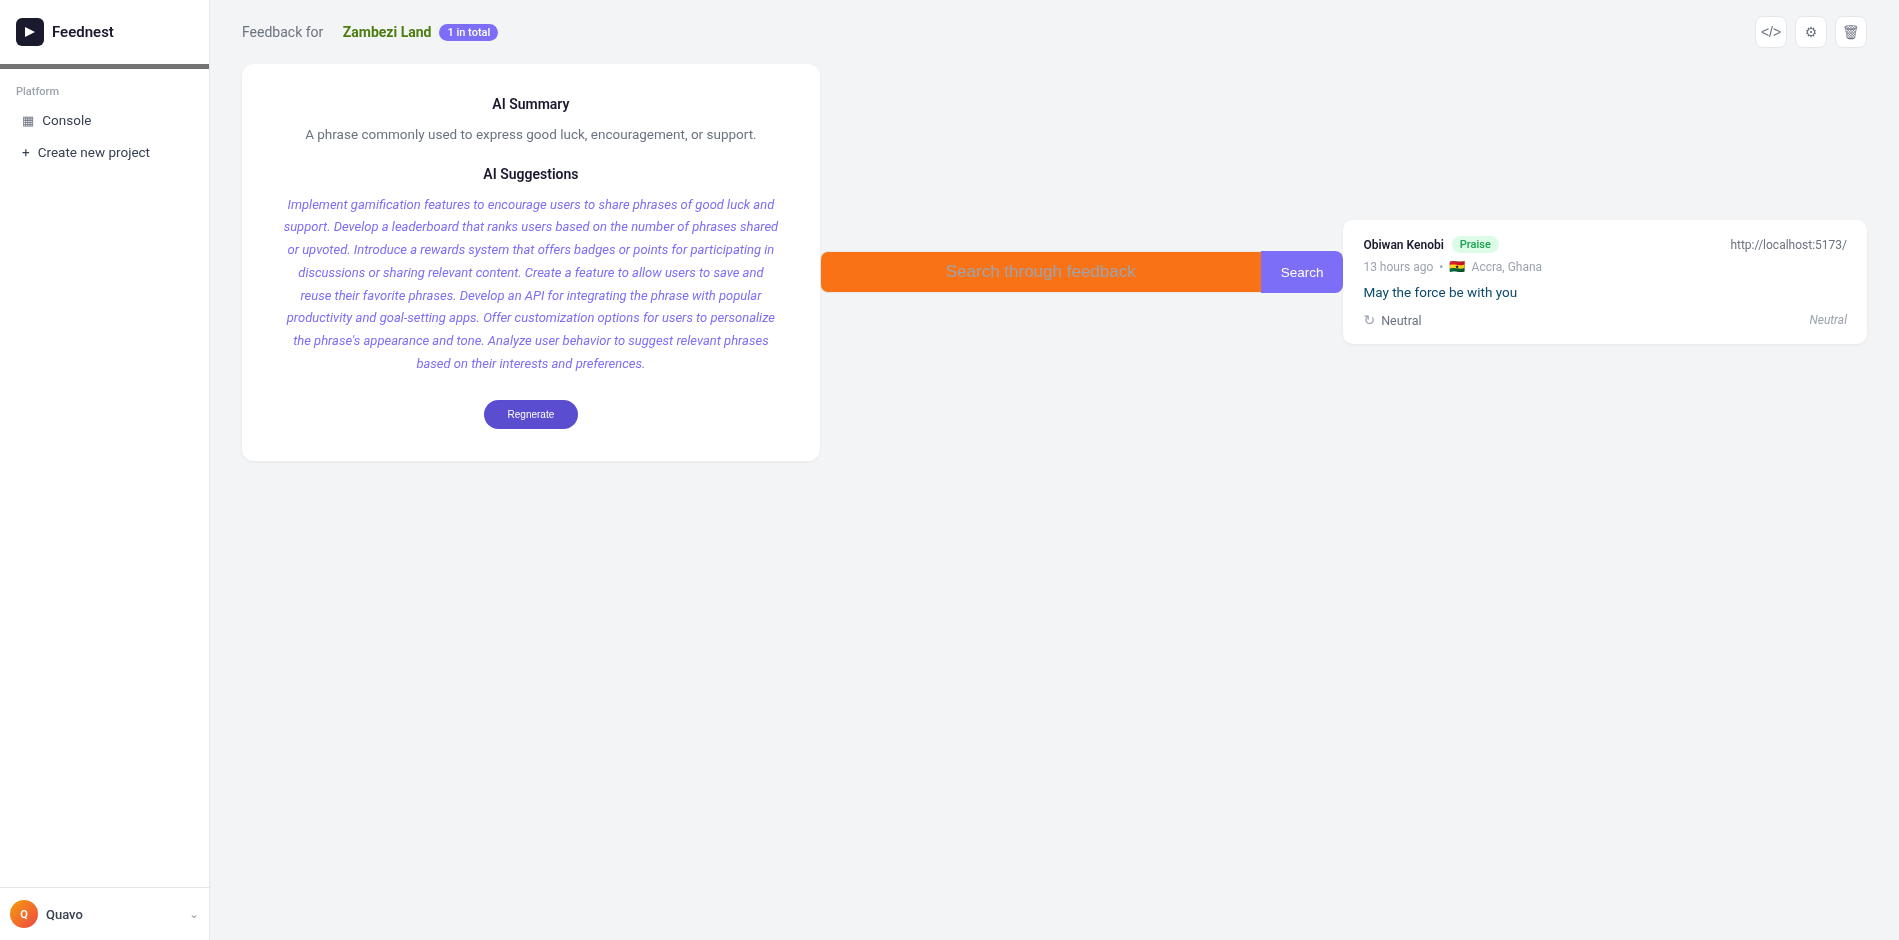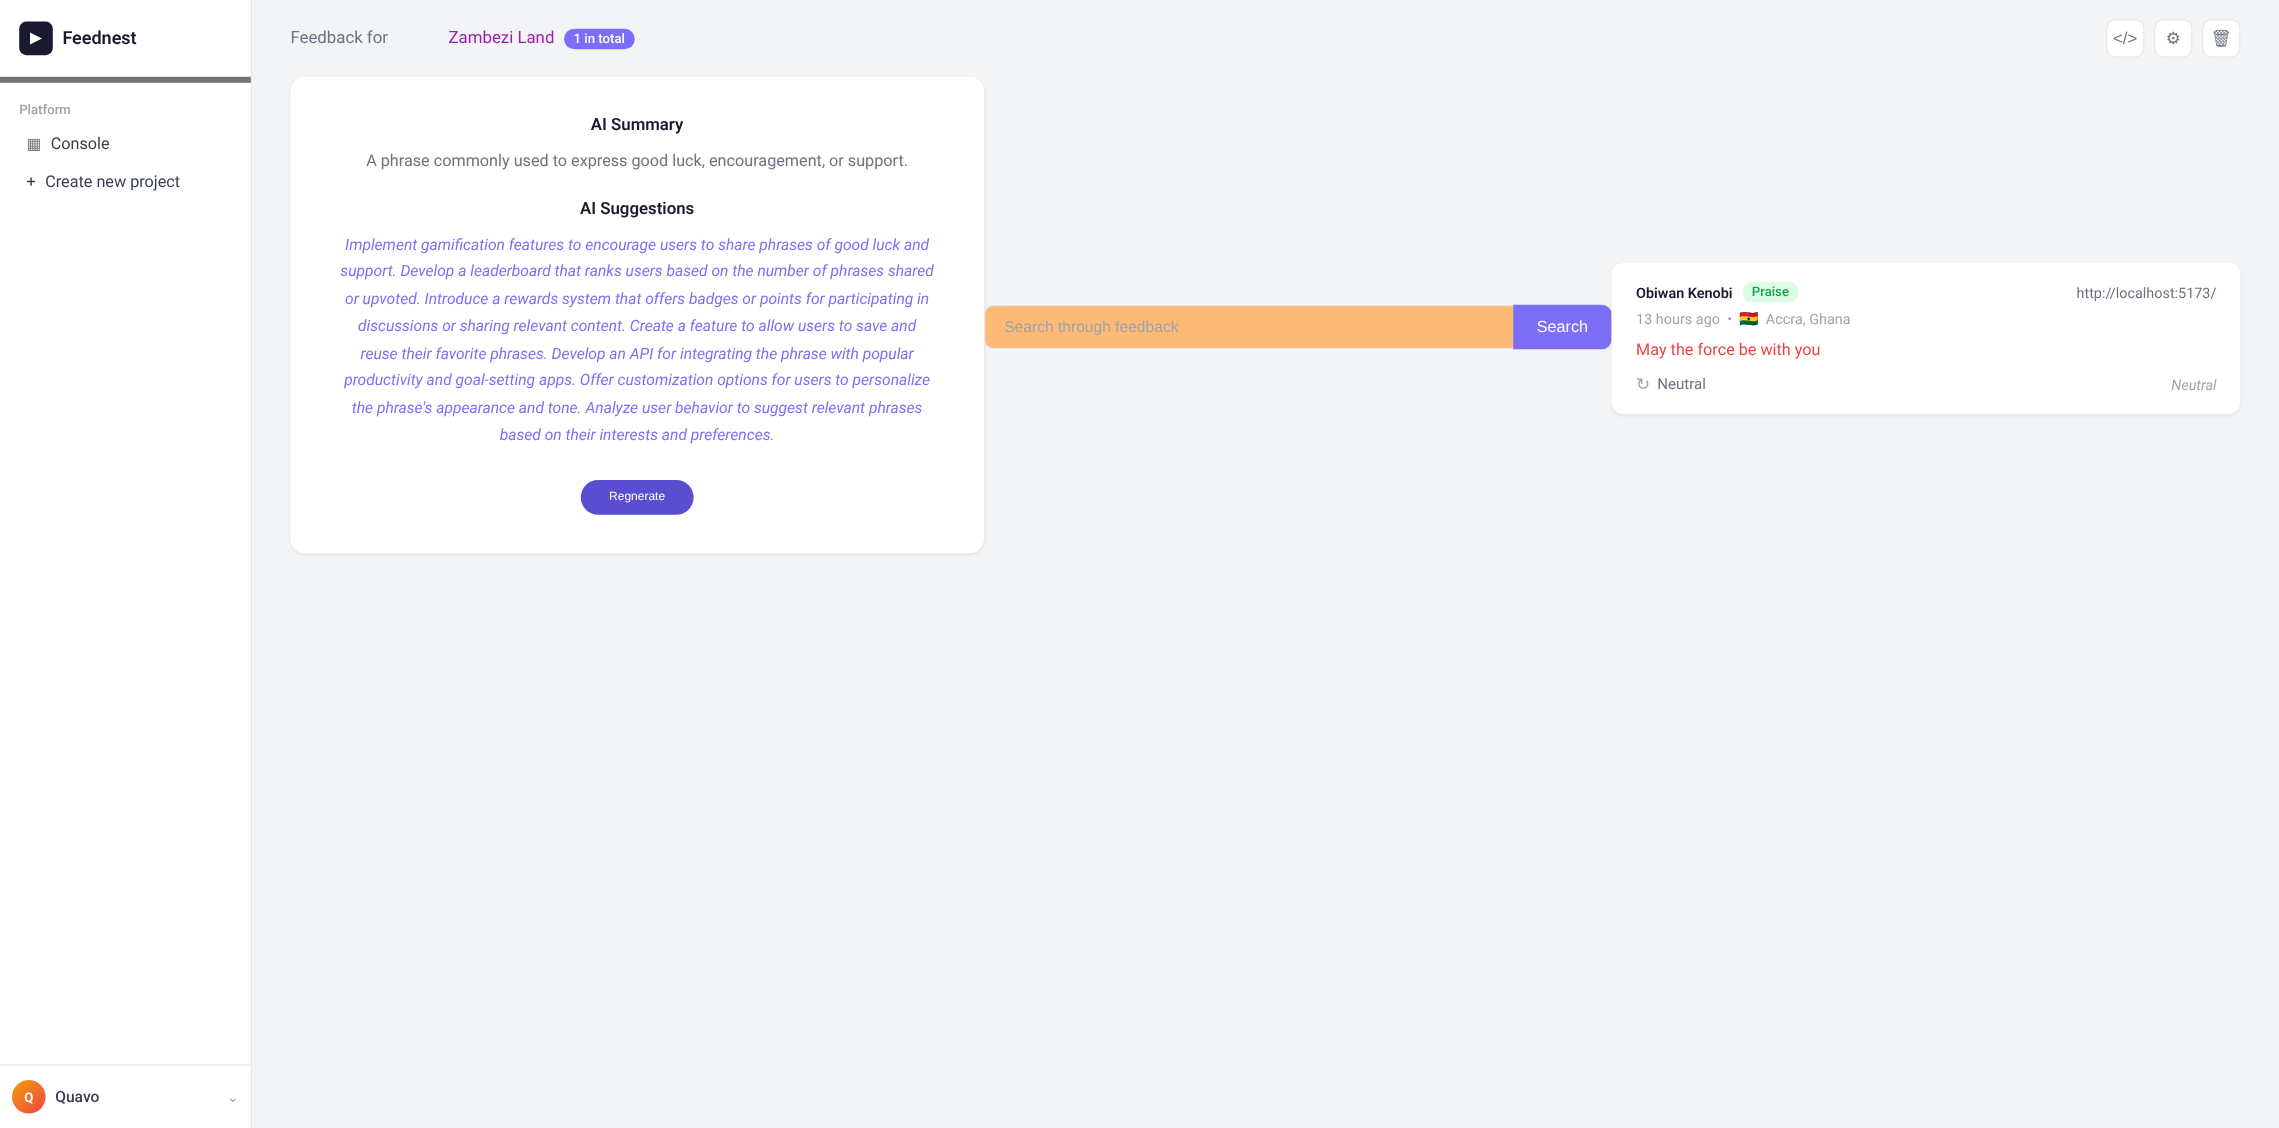--- a/index.html
+++ b/index.html
@@ -147,23 +147,22 @@
 
     .header-left {
       display: flex;
       align-items: center;
       gap: 8px;
       font-size: 14px;
       color: #6b7280;
     }
 
     .header-left strong {
-      color: #a21caf;
-      font-weight: 400;
-      margin-left: 31px;
+      color: #4d7c0f;
+      font-weight: 700;
     }
 
     .header-badge {
       background: #7c6ef7;
       color: white;
       font-size: 11px;
       padding: 2px 8px;
       border-radius: 12px;
       font-weight: 500;
     }
@@ -260,24 +259,25 @@
       gap: 0;
       width: 100%;
     }
 
     .search-input {
       flex: 1;
       padding: 10px 16px;
       border: 1px solid #e5e7eb;
       border-right: none;
       border-radius: 8px 0 0 8px;
-      font-size: 13px;
+      font-size: 17px;
       color: #374151;
-      background: #fdba74;
+      background: #f97316;
       outline: none;
+      text-align: center;
     }
 
     .search-input::placeholder { color: #9ca3af; }
 
     .search-btn {
       background: #7c6ef7;
       color: white;
       border: none;
       border-radius: 0 8px 8px 0;
       padding: 10px 20px;
@@ -341,21 +341,21 @@
       color: #9ca3af;
       margin-bottom: 10px;
     }
 
     .feedback-flag {
       font-size: 13px;
     }
 
     .feedback-message {
       font-size: 13.5px;
-      color: #ef4444;
+      color: #0c4a6e;
       margin-bottom: 12px;
     }
 
     .feedback-footer {
       display: flex;
       align-items: center;
       justify-content: space-between;
     }
 
     .feedback-status {

